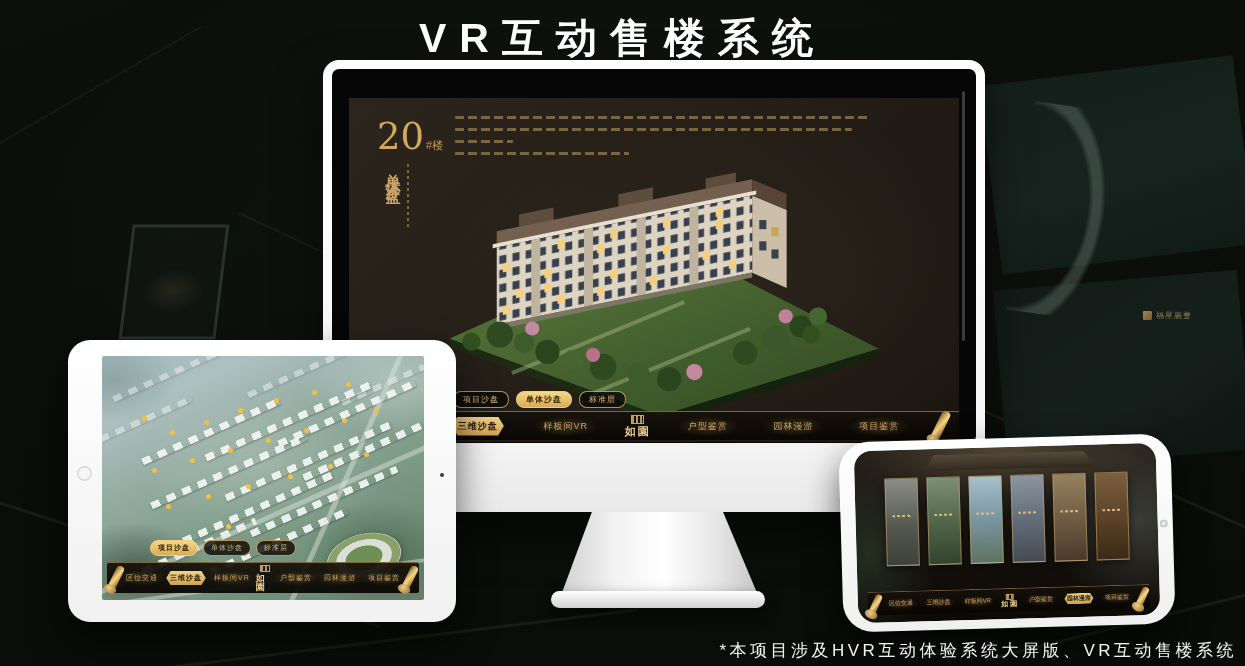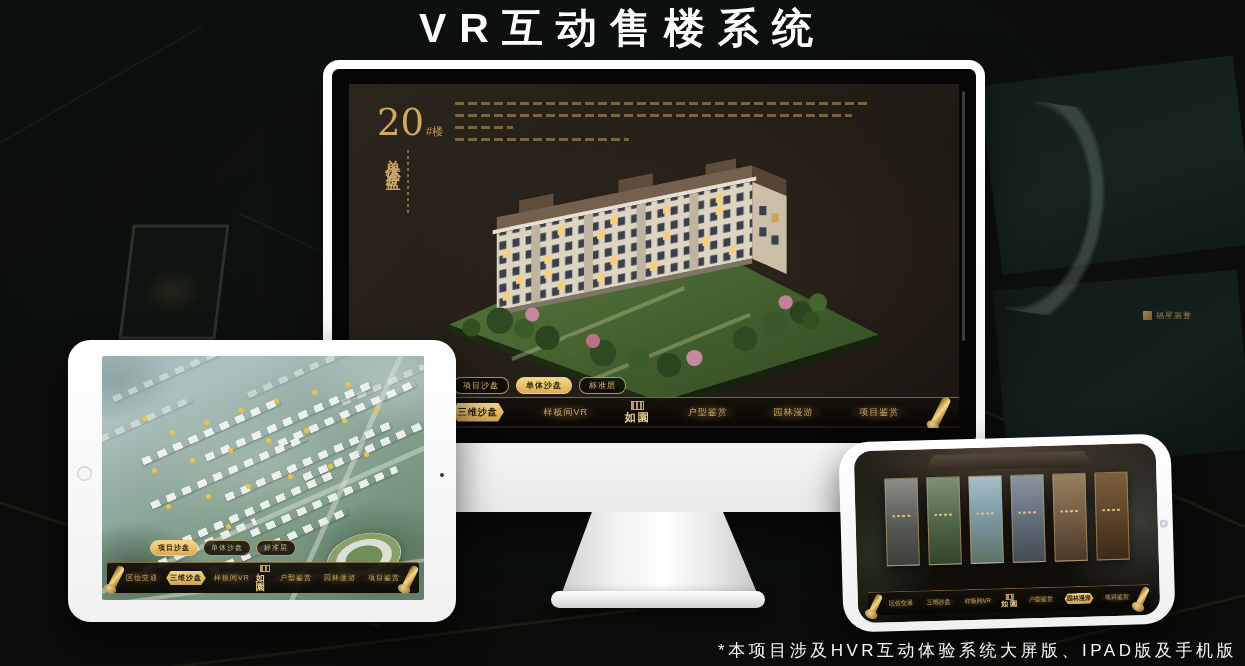--- a/index.html
+++ b/index.html
@@ -33,21 +33,21 @@
   .bg-river {
     position:absolute; left:1020px; top:110px; width:140px; height:210px; transform:rotate(8deg);
     background:radial-gradient(ellipse 120px 180px at 0% 50%, transparent 56%, rgba(145,165,155,.28) 60%, rgba(145,165,155,.28) 66%, transparent 70%);
   }
   .bg-brand { position:absolute; left:1143px; top:310px; display:flex; align-items:center; gap:4px; opacity:.8; }
   .bg-brand-mark { width:9px; height:9px; background:linear-gradient(135deg,#caa15a,#8e6c2e); border-radius:1px; }
   .bg-brand-text { font-size:8px; color:rgba(208,174,106,.85); letter-spacing:1px; }
 
   
   .page-title {
-    position:absolute; top:1px; left:0; right:0; text-align:center;
+    position:absolute; top:11px; left:0; right:0; text-align:center;
     font-size:41px; font-weight:bold; color:#fdfdfd; letter-spacing:13px; z-index:3;
   }
   .footnote {
     position:absolute; right:8px; bottom:4px; z-index:7;
     font-size:17px; color:#f4f4f4; letter-spacing:3.5px;
   }
 
   
   .gnav {
     position:absolute; display:flex; align-items:center; justify-content:space-between;
@@ -83,21 +83,21 @@
 
   
   .monitor {
     position:absolute; left:323px; top:60px; width:662px; height:452px; z-index:2;
     background:linear-gradient(180deg,#ffffff 0%,#f6f6f6 82%,#e9e9e9 100%);
     border-radius:16px; box-shadow:0 22px 45px rgba(0,0,0,.6);
   }
   .monitor-screen { position:absolute; left:9px; top:9px; width:644px; height:374px; background:#060606; border-radius:7px; }
   .screen-reflect { position:absolute; right:11px; top:22px; width:3px; height:250px; background:rgba(255,255,255,.22); border-radius:2px; }
   .mon-app {
-    position:absolute; left:17px; top:15px; width:610px; height:344px; overflow:hidden;
+    position:absolute; left:17px; top:29px; width:610px; height:344px; overflow:hidden;
     background:
       radial-gradient(420px 240px at 62% 55%, rgba(64,52,38,.35), transparent 75%),
       linear-gradient(135deg,#2c251d 0%, #241e17 45%, #1a1510 100%);
   }
   .headline { position:absolute; left:28px; top:20px; color:var(--gold,#c9a468); }
   .headline-num { font-family:"DejaVu Serif", serif; font-size:37px; color:#d0a95e; line-height:1; }
   .headline-suffix { font-size:11px; color:#c49c54; margin-left:2px; }
   .headline-caption {
     writing-mode:vertical-rl; font-size:15px; letter-spacing:5px; color:#c9a468;
     position:absolute; left:34px; top:64px; font-weight:bold;
@@ -425,13 +425,13 @@
       </div>
       <span class="gnav-item">户型鉴赏</span>
       <span class="gnav-item active">园林漫游</span>
       <span class="gnav-item">项目鉴赏</span>
       <span class="scroll-icon"></span>
     </div>
   </div>
   <div class="phone-cam"></div>
 </div>
 
-<div class="footnote">*本项目涉及HVR互动体验系统大屏版、IPAD版及手机版</div>
+<div class="footnote">*本项目涉及HVR互动体验系统大屏版、VR互动售楼系统</div>
 
 </body></html>

